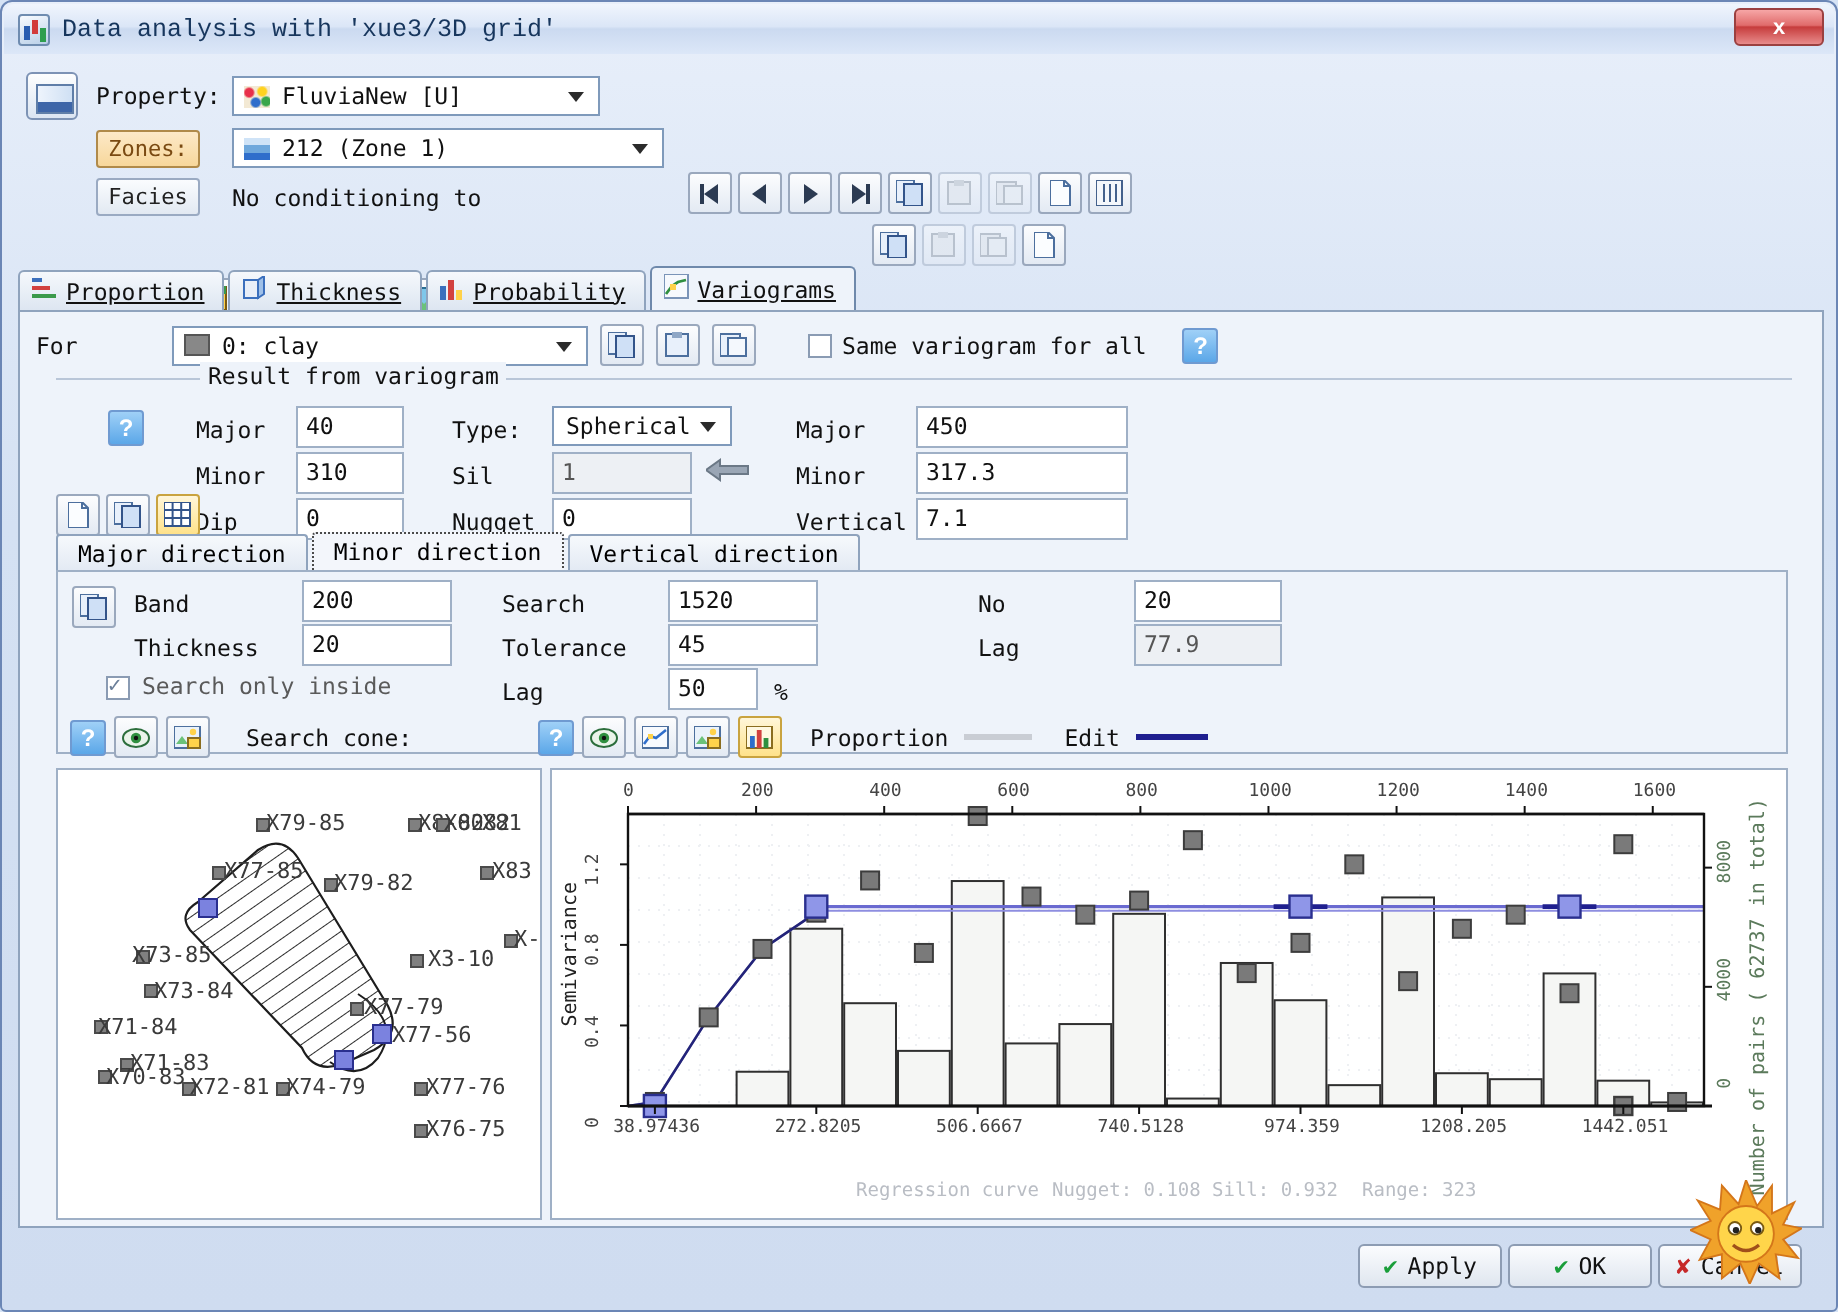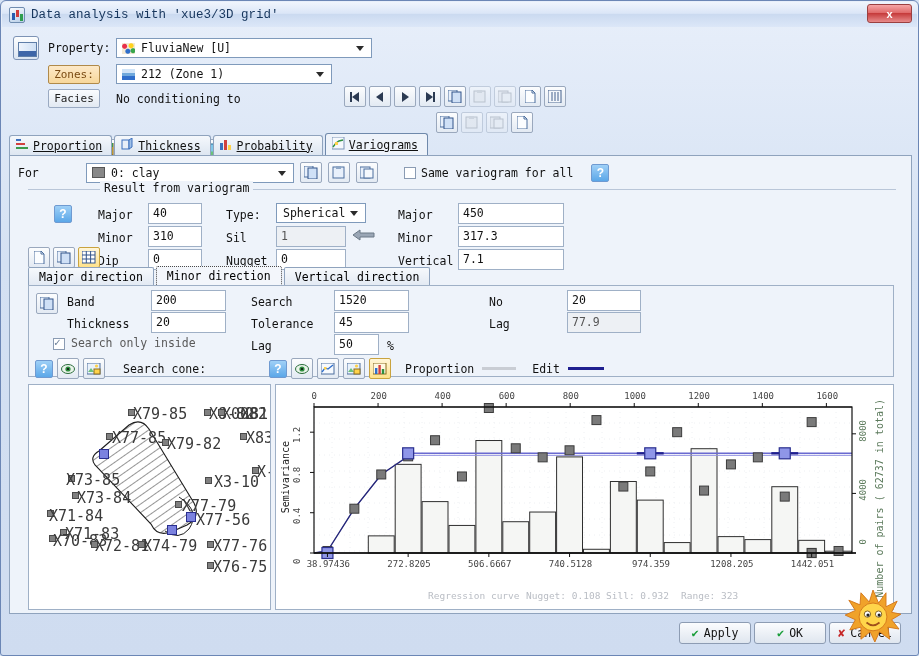--- a/index.html
+++ b/index.html
@@ -144,21 +144,21 @@
   .dtab.active { background:#f3f6fb; border:1px dotted #4a4a4a; border-bottom:1px solid #f3f6fb; height:20px; }
   .dpanel {
     position:absolute; left:26px; top:283px; width:866px; height:92px;
     border:1px solid #9fb0c6; border-top:1px solid #9fb0c6; background:#eef3fa;
   }
   
   .plotwrap { position:absolute; left:26px; top:382px; width:866px; height:228px; display:flex; gap:4px; }
   .plotbox { background:#fff; border:1px solid #9fb0c6; position:relative; overflow:hidden; }
   .wellbox { width:243px; }
   .variobox { flex:1; }
-  .welllbl { position:absolute; font-size:15px; color:#3a3a3a; font-family:"DejaVu Sans Mono",monospace; white-space:nowrap; }
+  .welllbl { position:absolute; font-size:11px; color:#3a3a3a; font-family:"DejaVu Sans Mono",monospace; white-space:nowrap; }
   .wellpt { position:absolute; width:7px;height:7px; background:#808080; border:1px solid #4a4a4a; }
   .wellpt.sel { background:#7b82df; border-color:#2a2f8f; width:10px;height:10px; }
   .axlabel { position:absolute; font-size:9px; color:#444; font-family:"DejaVu Sans Mono",monospace; }
   .vlabel { writing-mode:vertical-rl; transform:rotate(180deg); }
   .caption { position:absolute; font-size:9.5px; color:#b9bdc4; font-family:"DejaVu Sans Mono",monospace; }
   
   .footer { position:absolute; left:1px; bottom:1px; width:915px; height:38px; }
   .fbtn {
     position:absolute; top:6px; height:22px; width:72px;
     border:1px solid #8d9cb3; border-radius:3px;
@@ -181,21 +181,21 @@
     <div class="win-btns">
       <div class="wb">x</div>
     </div>
   </div>
 
   <div class="toparea">
     <div class="bigico"></div>
 
     <div class="row1">
       <span class="lbl" style="width:68px">Property:</span>
-      <div class="combo" style="width:256px">
+      <div class="combo" style="width:184px">
         <span class="swatch sw-fluvia"></span>
         <span class="cval">FluviaNew [U]</span>
         <span class="arrow"></span>
       </div>
     </div>
 
     <div class="row2">
       <div class="zones-btn">Zones:</div>
       <div class="combo" style="width:216px;margin-left:16px">
         <span class="swatch sw-zone"></span>

